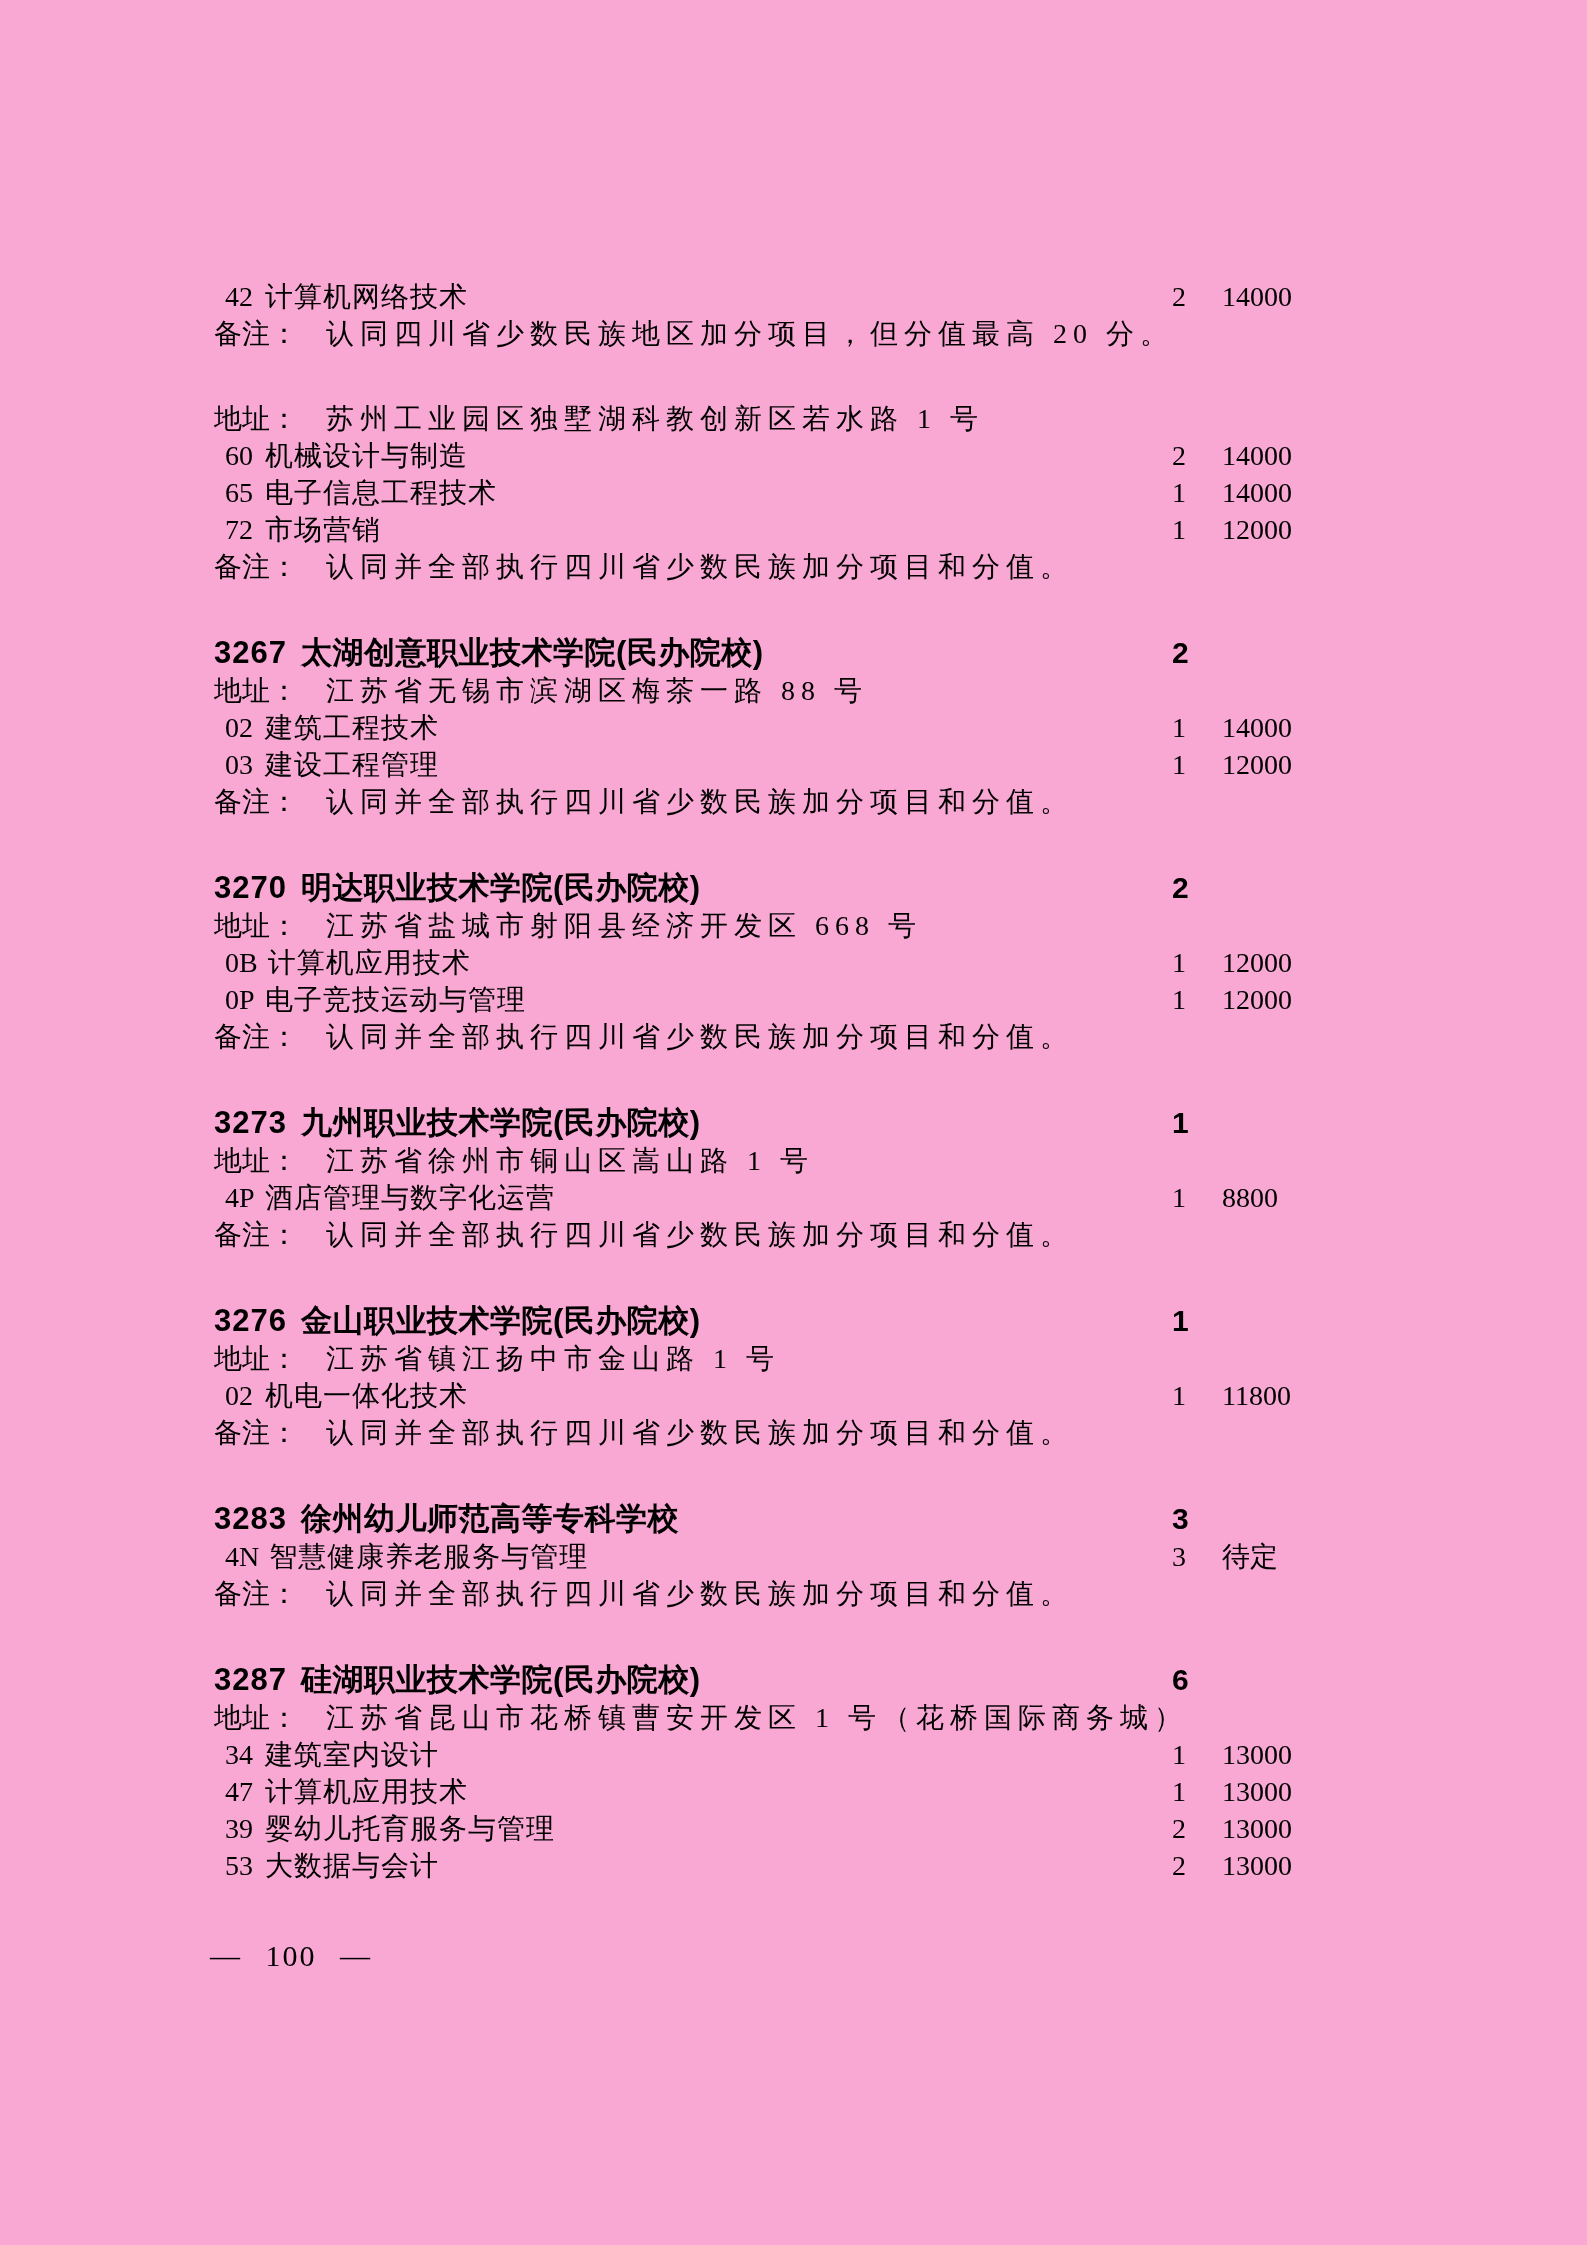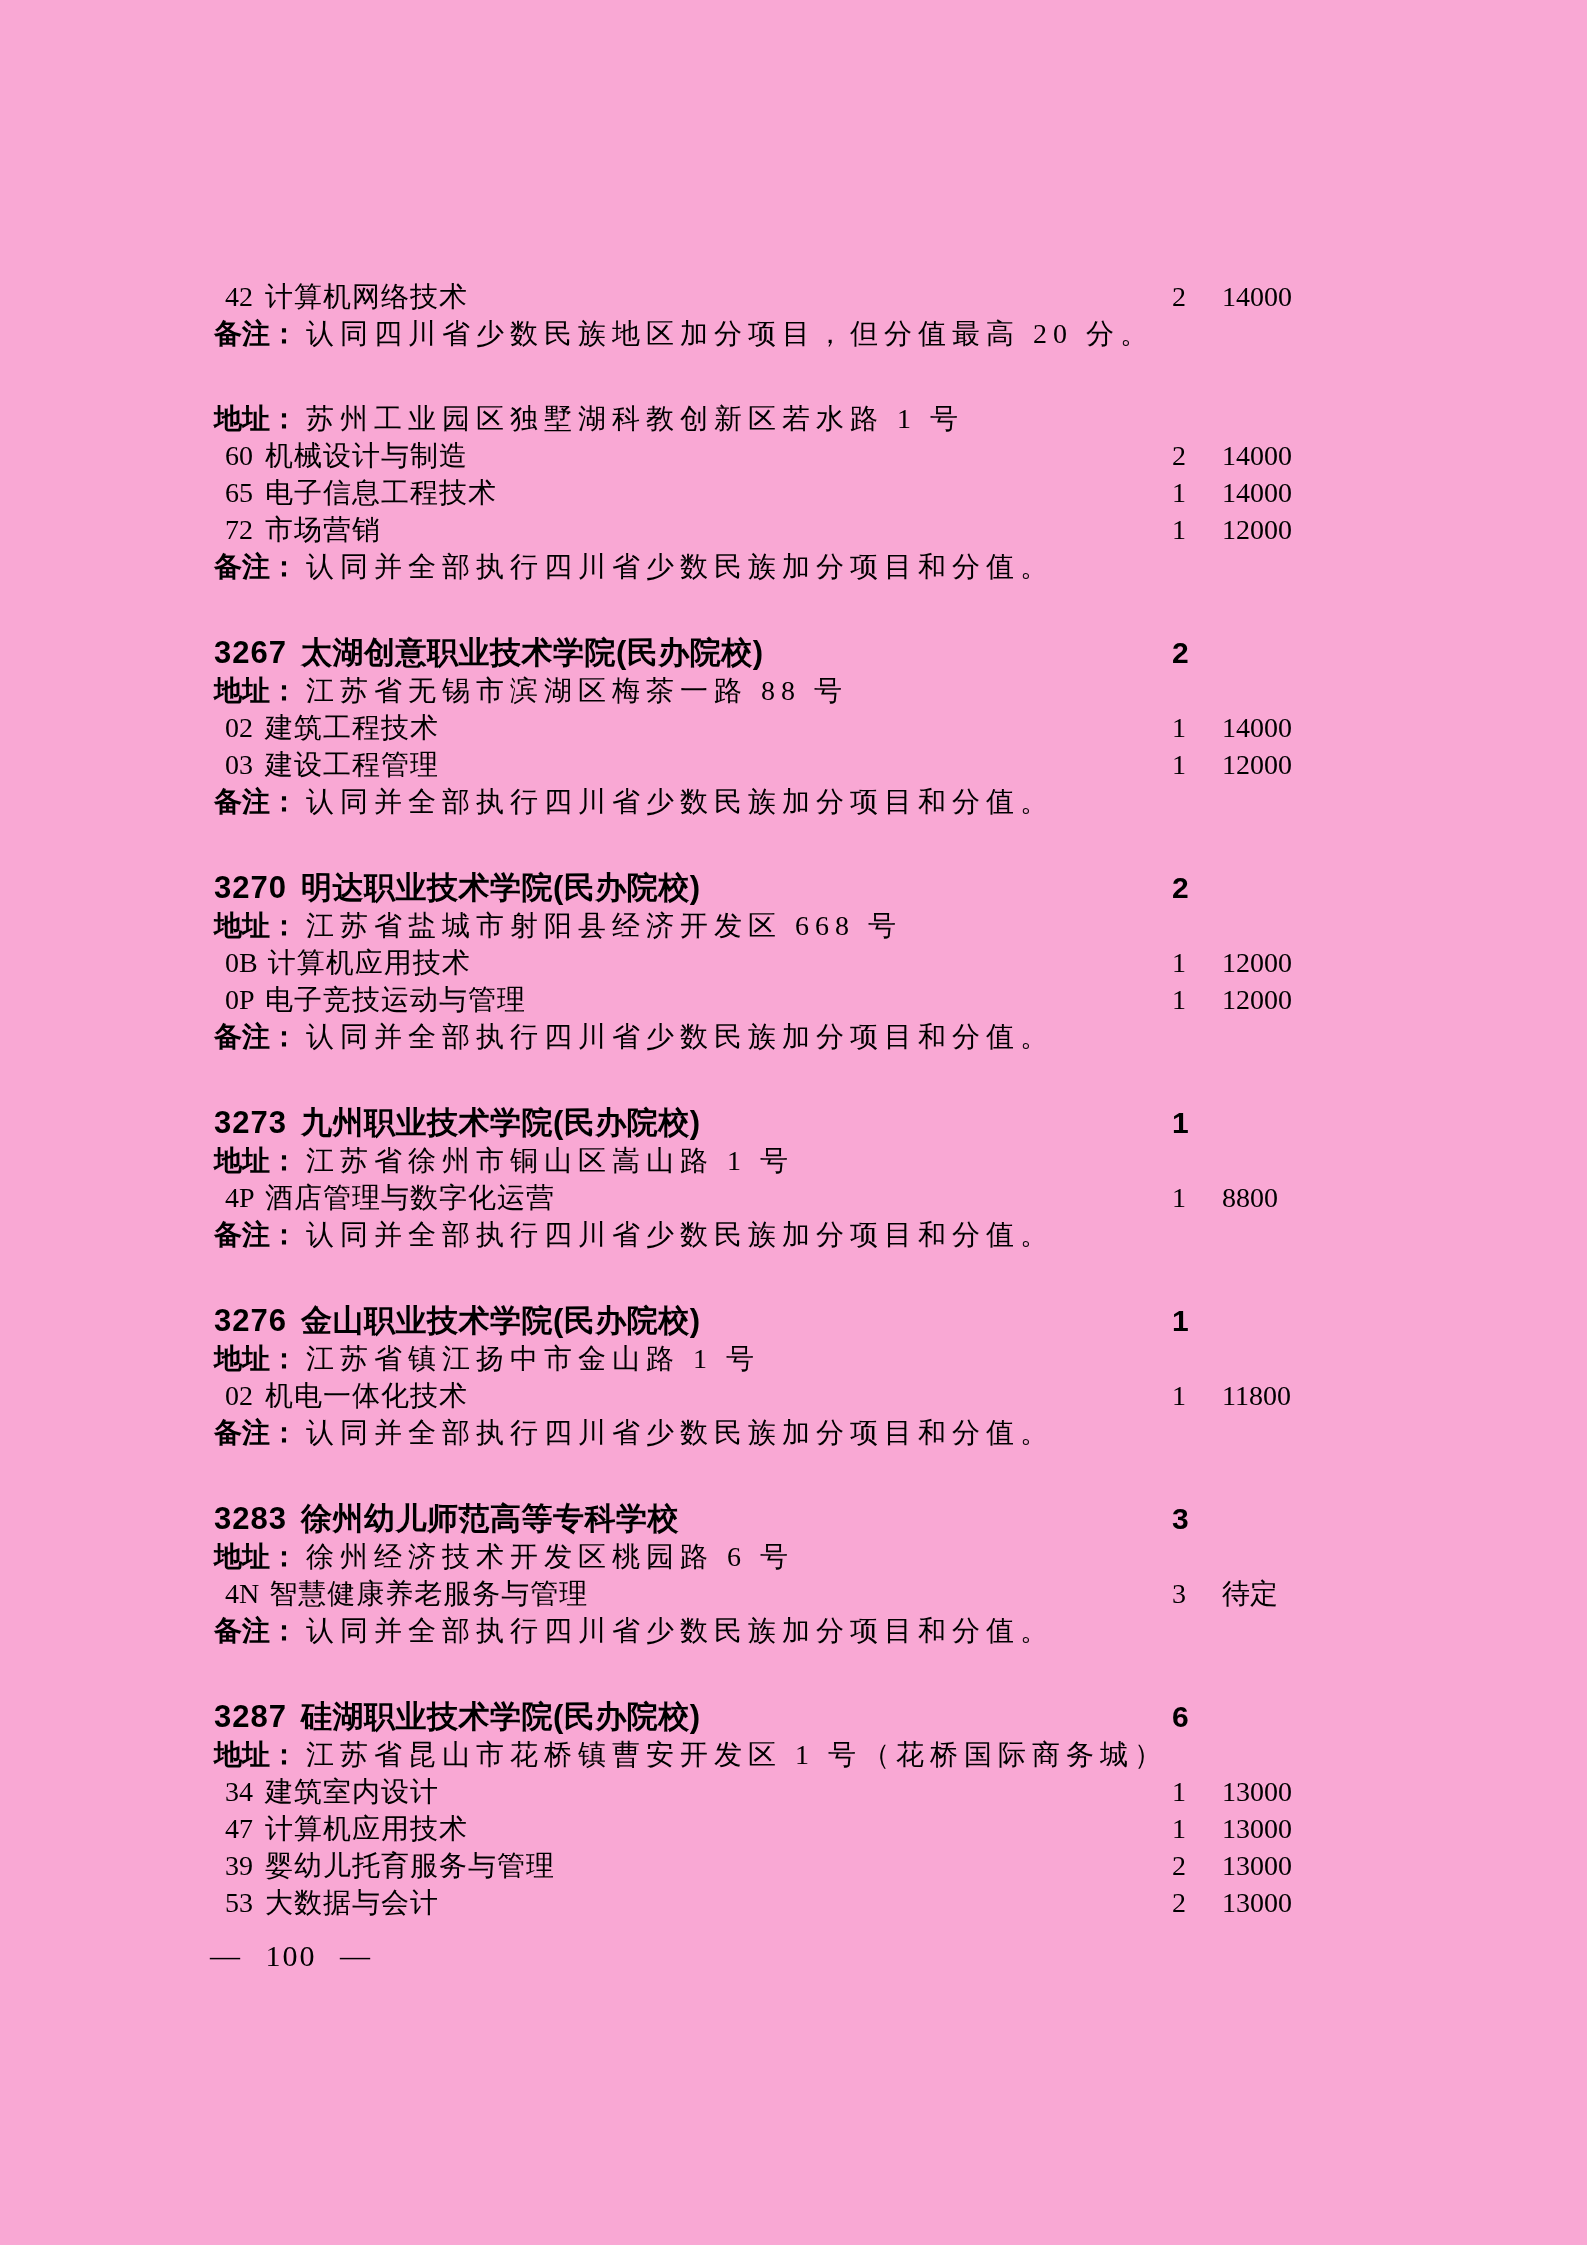--- a/index.html
+++ b/index.html
@@ -33,22 +33,22 @@
     font-weight:bold;
     font-size:31px;
   }
   .college-code { margin-right:14px; letter-spacing:1px; }
   .college-name { letter-spacing:0.5px; }
   .program-row { padding-left:11px; }
   .prog-code { display:inline-block; min-width:30px; margin-right:10px; }
   .prog-name { letter-spacing:1px; }
   .label {
     font-family:"Liberation Sans","DejaVu Sans",sans-serif;
-    font-weight:bold;
-    margin-right:8px;
+    font-weight:normal;
+    margin-right:28px;
   }
   .kaiti {
     font-family:"Liberation Serif","DejaVu Serif",serif;
     letter-spacing:6px;
   }
   .col-count { position:absolute; left:958px; top:0; }
   .col-fee   { position:absolute; left:1008px; top:0; }
   .header-row .col-count {
     font-family:"Liberation Sans","DejaVu Sans",sans-serif;
     font-weight:600;
@@ -192,23 +192,20 @@
           </div>
     <div class="row note-row">
       <span class="label">备注：</span><span class="kaiti">认同并全部执行四川省少数民族加分项目和分值。</span>
     </div>
   </section>
         <section class="college">
     <div class="row header-row">
       <span class="college-code">3283</span><span class="college-name">徐州幼儿师范高等专科学校</span>
       <span class="col-count">3</span>
     </div>
-    <div class="row address-row">
-      <span class="label">地址：</span><span class="kaiti">徐州经济技术开发区桃园路 6 号</span>
-    </div>
     <div>
             <div class="row program-row">
     <span class="prog-code">4N</span><span class="prog-name">智慧健康养老服务与管理</span>
     <span class="col-count">3</span>
     <span class="col-fee">待定</span>
   </div>
           </div>
     <div class="row note-row">
       <span class="label">备注：</span><span class="kaiti">认同并全部执行四川省少数民族加分项目和分值。</span>
     </div>

